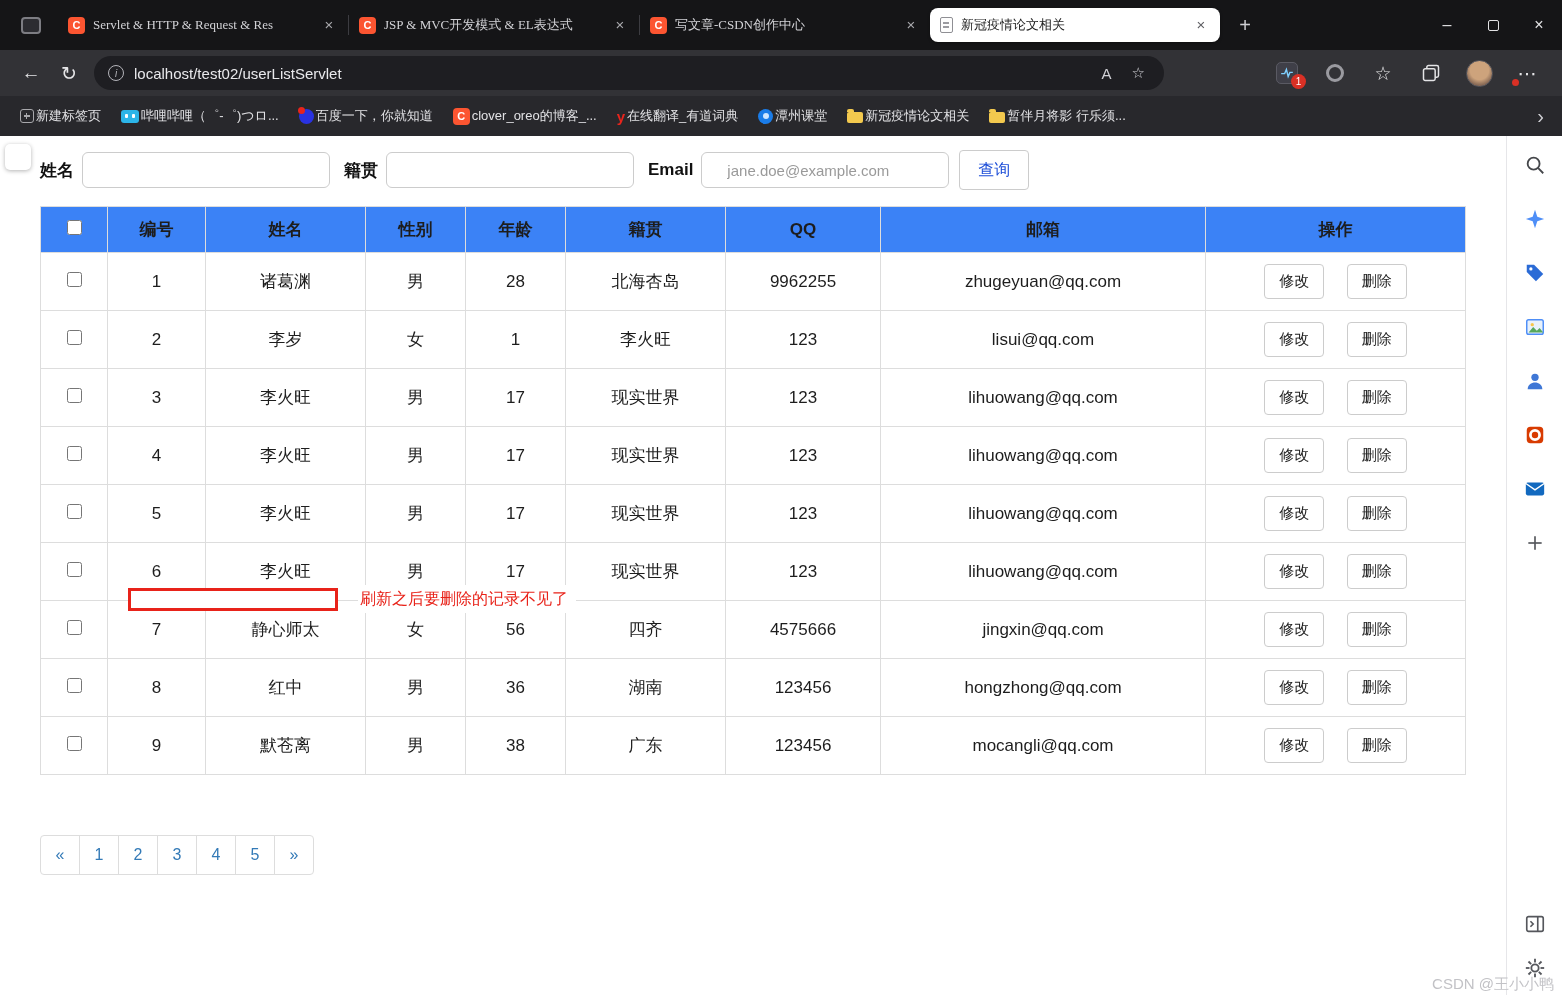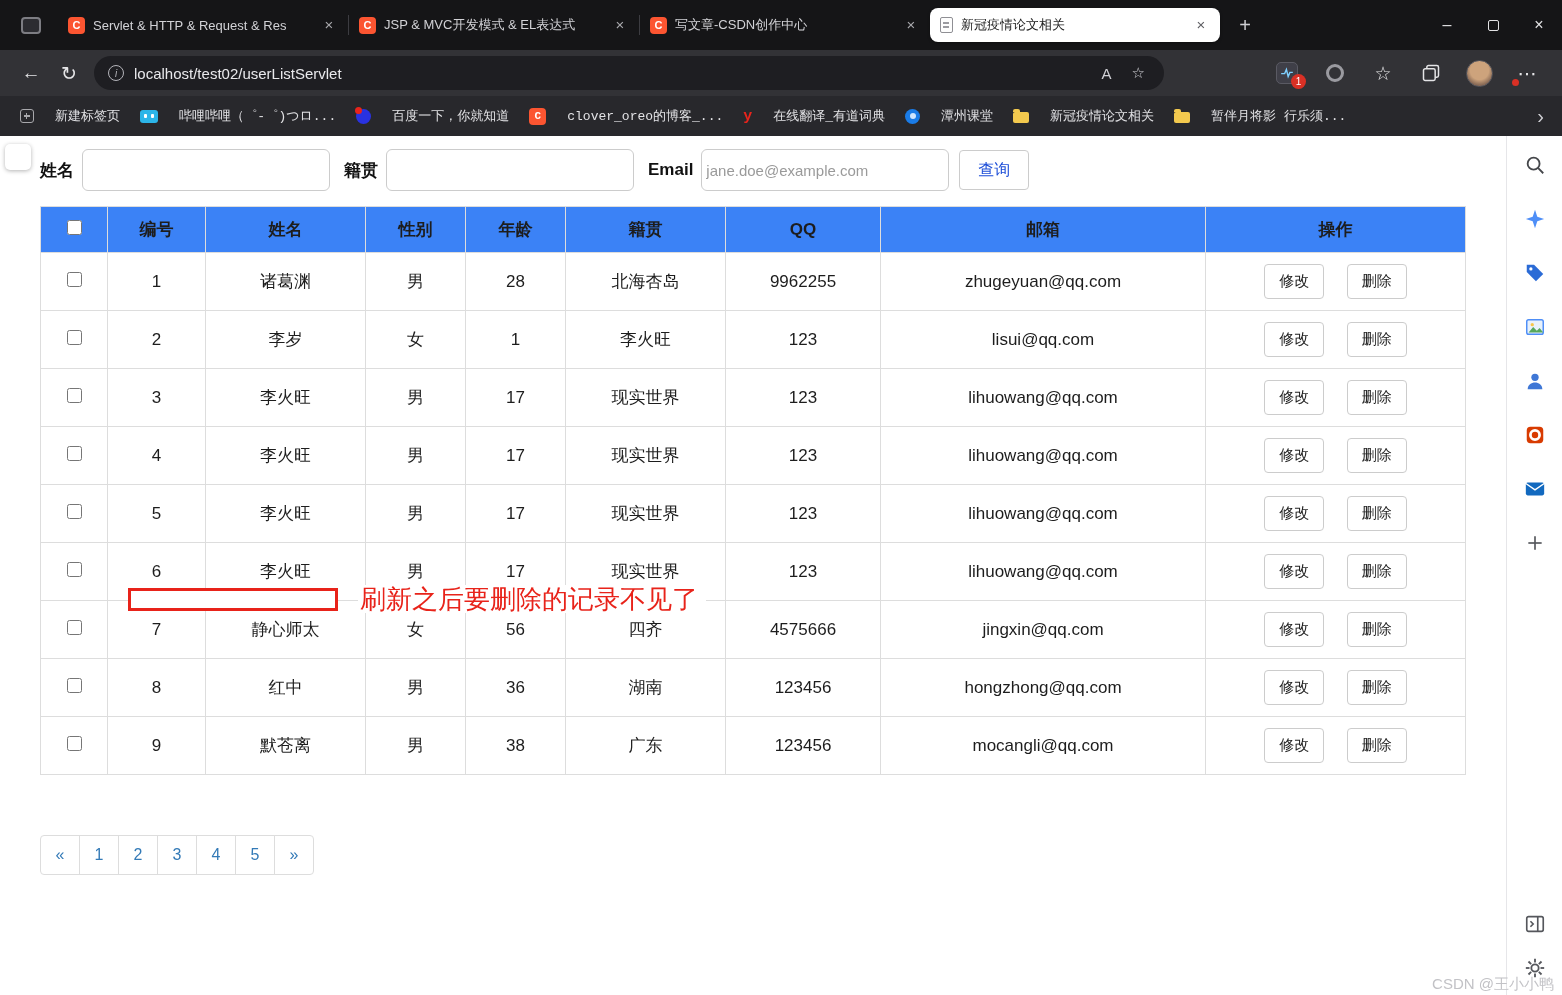--- a/index.html
+++ b/index.html
@@ -10,21 +10,21 @@
   }
 
   
   .tabbar { height:50px; background:#151517; display:flex; align-items:center; }
   .workspace-btn { width:34px; height:30px; margin:0 10px 0 14px; background:none; border:0;
     display:flex; align-items:center; justify-content:center; }
   .workspace-glyph { width:20px; height:17px; border:2px solid #7d7d83; border-radius:4px; background:#2c2c31; }
   .tab { width:290px; height:34px; display:flex; align-items:center; gap:8px; padding:0 10px;
     color:#d2d2d6; font-size:13px; border-radius:8px; cursor:pointer; position:relative; }
   .tab.active { background:#fff; color:#1b1b1b; box-shadow:0 1px 3px rgba(0,0,0,.35); }
-  .tab-title { flex:1; overflow:hidden; white-space:nowrap; text-overflow:ellipsis; }
+  .tab-title { flex:1; overflow:hidden; white-space:nowrap; text-overflow:ellipsis;font-family:Liberation Serif, serif; }
   .tab-close { font-size:15px; color:#a9a9ad; width:18px; height:18px; line-height:17px;
     text-align:center; border-radius:4px; }
   .tab.active .tab-close { color:#5f5f64; }
   .tab-divider { width:1px; height:20px; background:#3c3c41; }
   .csdn-badge { width:17px; height:17px; min-width:17px; border-radius:4px; background:#fc5531; color:#fff;
     font-size:11px; font-weight:700; display:flex; align-items:center; justify-content:center; }
   .doc-favicon { width:13px; height:16px; min-width:13px; background:#fdfdfd; border:1.5px solid #8f8f94;
     border-radius:2px; position:relative; }
   .doc-favicon::after { content:''; position:absolute; left:2px; top:4px; width:6px; height:1.5px;
     background:#9a9a9f; box-shadow:0 4px 0 #9a9a9f; }
@@ -49,21 +49,21 @@
   .essentials-glyph { width:22px; height:22px; border-radius:5px; background:#3f3f48; border:1px solid #5a5a63;
     display:flex; align-items:center; justify-content:center; }
   .num-badge { position:absolute; bottom:1px; right:0; min-width:15px; height:15px; padding:0 3px;
     background:#d93025; color:#fff; font-size:10px; border-radius:8px; line-height:15px; text-align:center; }
   .ring-glyph { width:18px; height:18px; border-radius:50%; border:3px solid #9a9aa0; }
   .avatar { width:27px; height:27px; border-radius:50%;
     background:radial-gradient(circle at 50% 38%, #cda37c 0 46%, #8a6b57 72%); border:1px solid #55555c; }
   .dot-badge { position:absolute; bottom:4px; left:4px; width:7px; height:7px; background:#d93025; border-radius:50%; }
 
   .bookmarks { height:40px; background:#28282c; display:flex; align-items:center; padding:0 10px; }
-  .bm { display:flex; align-items:center; gap:21px; padding:5px 10px; border-radius:6px; cursor:pointer;font-family:Liberation Mono, monospace; }
+  .bm { display:flex; align-items:center; gap:2px; padding:5px 10px; border-radius:6px; cursor:pointer; }
   .bm-label { color:#e2e2e5; font-size:13px; white-space:nowrap; }
   .newtab-icon { width:14px; height:14px; border:1.5px solid #a8a8ac; border-radius:3px; position:relative; }
   .newtab-icon::before { content:''; position:absolute; left:2.5px; top:5px; width:6px; height:1.5px; background:#a8a8ac; }
   .newtab-icon::after { content:''; position:absolute; left:4.8px; top:2.8px; width:1.5px; height:6px; background:#a8a8ac; }
   .bilibili-icon { width:18px; height:13px; background:#2cb5e8; border-radius:3px; position:relative; }
   .bilibili-icon::before { content:''; position:absolute; left:4px; top:4px; width:3px; height:4px; background:#fff; border-radius:1px; }
   .bilibili-icon::after { content:''; position:absolute; right:4px; top:4px; width:3px; height:4px; background:#fff; border-radius:1px; }
   .baidu-icon { width:15px; height:15px; background:#2932e1; border-radius:50%; position:relative; }
   .baidu-icon::before { content:''; position:absolute; left:-1px; top:-2px; width:7px; height:7px; background:#e8241c; border-radius:50%; }
   .youdao-icon { color:#e8241c; font-weight:700; font-size:15px; }
@@ -74,39 +74,39 @@
   .bm-chevron { margin-left:auto; color:#cfcfd4; font-size:20px; padding:0 8px; cursor:pointer; }
 
   
   .content { position:absolute; top:136px; left:0; right:56px; bottom:0; background:#fff; }
   .float-chip { position:absolute; left:5px; top:8px; width:26px; height:26px; background:#fff;
     border-radius:5px; box-shadow:0 1px 4px rgba(0,0,0,.3); }
   .page-title { text-align:center; font-size:30px; font-weight:600; color:#151515; padding-top:22px; line-height:38px; }
   .toolbar { position:relative; margin:14px 40px 16px; height:40px; display:flex; align-items:center; }
   .field-label { font-size:17px; font-weight:700; color:#111; margin-right:8px; white-space:nowrap; }
   .field-label.spaced { margin-left:14px; }
-  .text-input { width:248px; height:42px; border:1px solid #ccc; border-radius:6px; padding:0 4px;
+  .text-input { width:248px; height:36px; border:1px solid #ccc; border-radius:6px; padding:0 25px;
     font-size:15px; color:#333; outline:none; font-family:inherit; }
   .text-input::placeholder { color:#9a9a9a; }
   .btn { height:40px; border-radius:4px; font-size:16px; cursor:pointer; font-family:inherit; }
   .btn-default { background:#fff; border:1px solid #ccc; color:#1d4ed8; padding:0 18px; margin-left:10px; }
   .btn-primary { background:#337ab7; border:1px solid #2e6da4; color:#fff; padding:0 16px; }
   .toolbar-right { position:absolute; right:0; top:0; display:flex; gap:8px; }
 
   .table-wrap { position:relative; margin:0 40px; }
   table { width:100%; border-collapse:collapse; table-layout:fixed; }
   th { background:#3b82f6; height:46px; border:1px solid #ddd; font-size:17px; font-weight:700; color:#1d1d1d; }
   td { height:58px; border:1px solid #ddd; text-align:center; font-size:17px; color:#1d1d1d;
     overflow:hidden; white-space:nowrap; }
   input[type="checkbox"] { width:15px; height:15px; cursor:pointer; }
   .btn-mini { padding:7px 14px; background:#fff; border:1px solid #ccc; border-radius:4px;
     font-size:15px; color:#222; margin:0 9px; cursor:pointer; font-family:inherit; }
   .anno-rect { position:absolute; left:88px; top:382px; width:210px; height:23px;
     border:3px solid #e8231a; background:#fff; z-index:3; }
-  .anno-text { position:absolute; left:318px; top:379px; font-size:26px; line-height:28px; color:#e8231a;
+  .anno-text { position:absolute; left:318px; top:379px; font-size:16px; line-height:28px; color:#e8231a;
     background:#fff; padding:0 8px 0 2px; white-space:nowrap; z-index:3; }
 
   .pagination-row { display:flex; align-items:center; margin:60px 40px 0; }
   .page-item { min-width:40px; height:40px; border:1px solid #ddd; background:#fff; color:#337ab7;
     display:flex; align-items:center; justify-content:center; font-size:16px; margin-left:-1px; cursor:pointer; }
   .page-item:first-child { margin-left:0; border-radius:4px 0 0 4px; }
   .page-item.last { border-radius:0 4px 4px 0; }
   .page-summary { margin-left:16px; font-size:27px; color:#2b2b2b; font-weight:600; letter-spacing:1px; }
 
   

